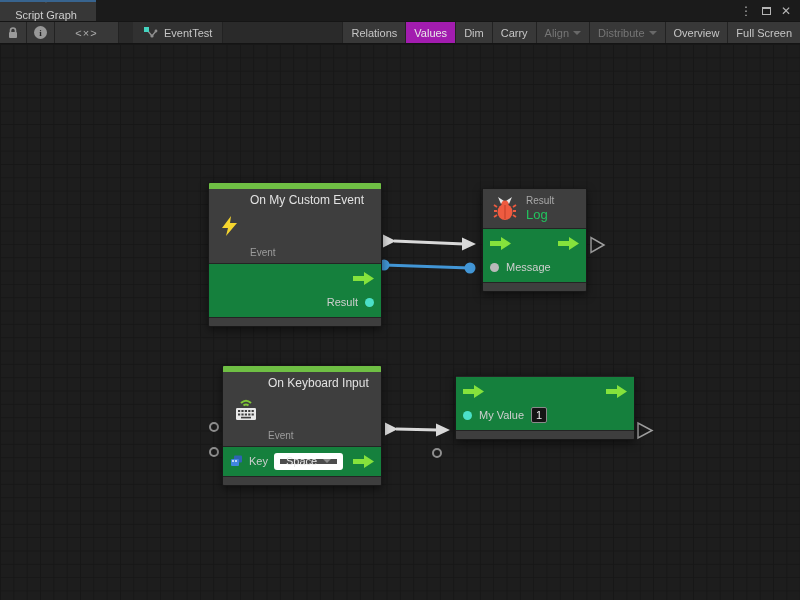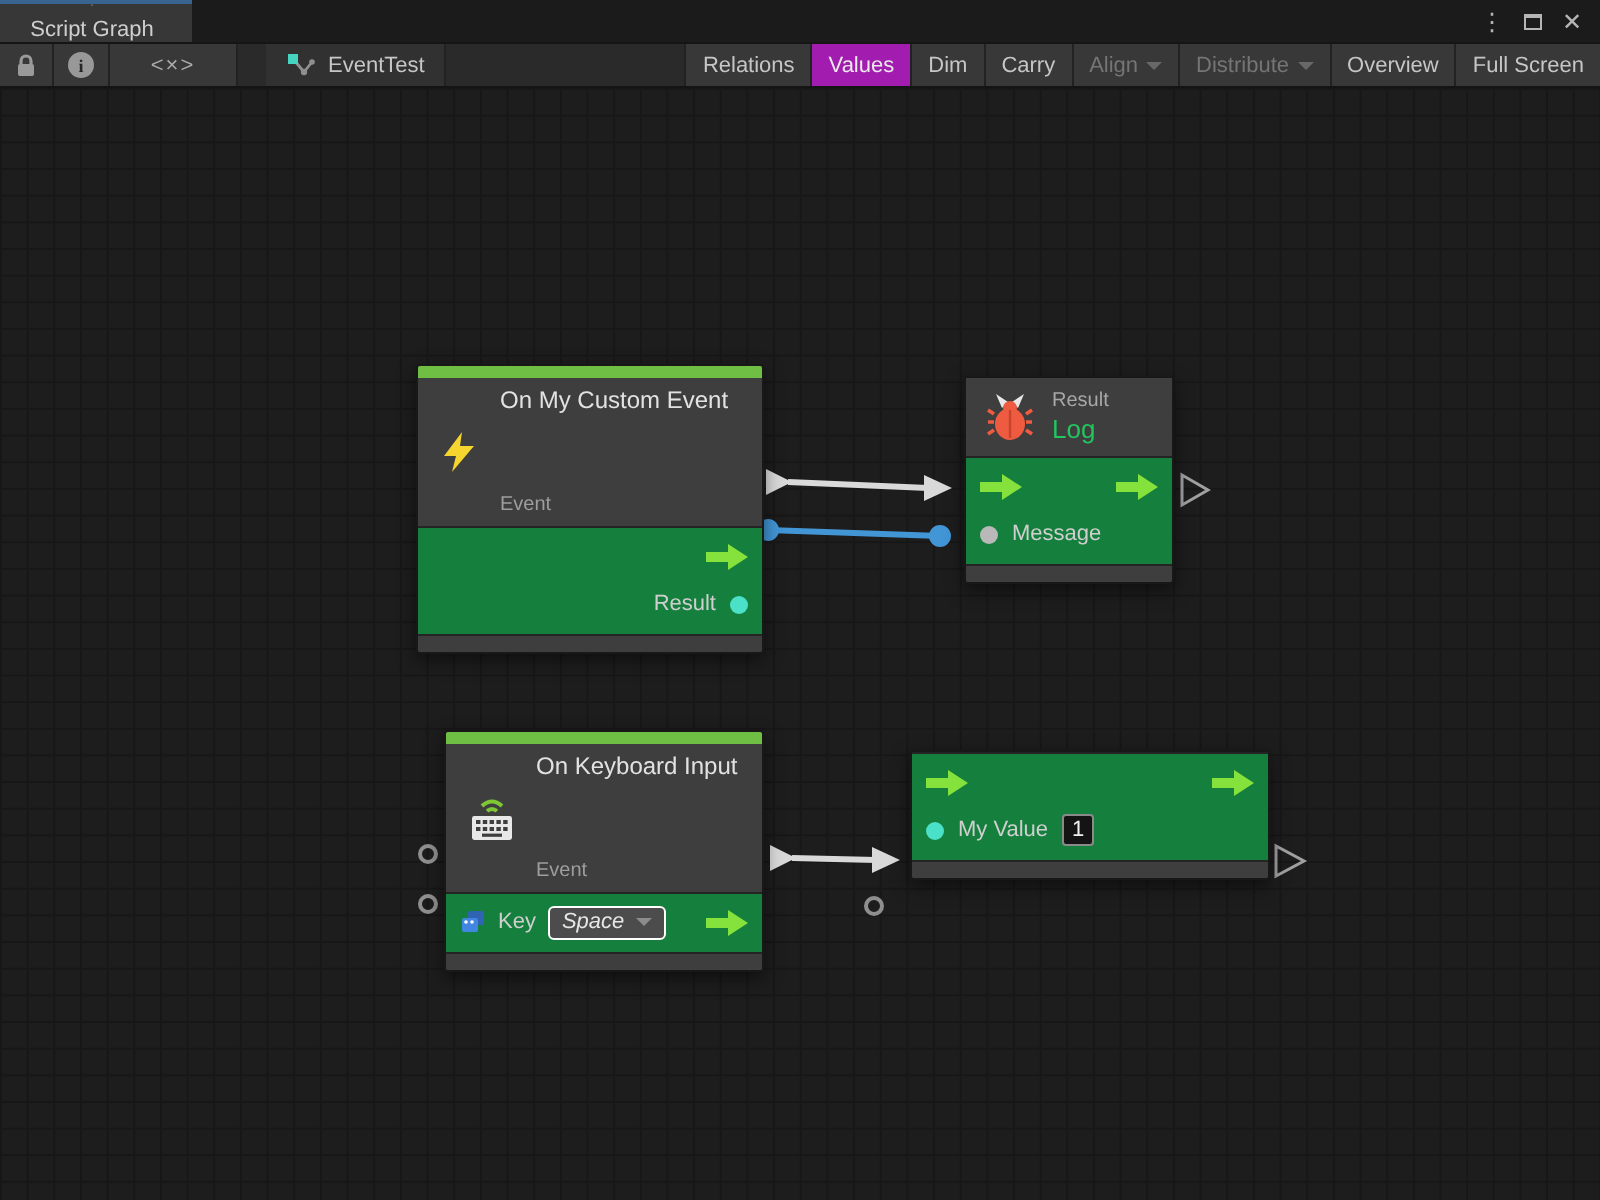--- a/index.html
+++ b/index.html
@@ -56,21 +56,21 @@
   .port-row{height:24px;display:flex;align-items:center;padding:0 7px;gap:7px;}
   .row-end{justify-content:flex-end;}
   .row-between{justify-content:space-between;}
   .node-footer{height:8px;background:#3e3e3e;border-radius:0 0 1px 1px;}
   .port-label{font-size:11px;color:#cfcfcf;white-space:nowrap;}
   .dot{width:9px;height:9px;border-radius:50%;}
   .dot.teal{background:#4be0c8;}
   .dot.grey{background:#b9b9b9;}
   .free-port{position:absolute;width:10px;height:10px;border-radius:50%;border:2px solid #8f8f8f;background:transparent;}
   .dropdown{display:inline-flex;align-items:center;gap:6px;height:17px;padding:0 6px;background:#4c4c4c;
-            border:1px solid #ffffff;border-radius:3px;font-size:11px;color:#e6e6e6;font-style:italic;}
+            border:6px solid #ffffff;border-radius:3px;font-size:11px;color:#e6e6e6;}
   .value-input{width:16px;height:16px;background:#141414;border:1px solid #8a8a8a;border-radius:2px;
                color:#eee;font-size:11px;text-align:center;padding:0;font-family:"Liberation Sans",sans-serif;}
   .ml-auto{margin-left:auto;}
 </style>
 </head>
 <body>
 
 <div id="app">
 
   <div class="titlebar">

